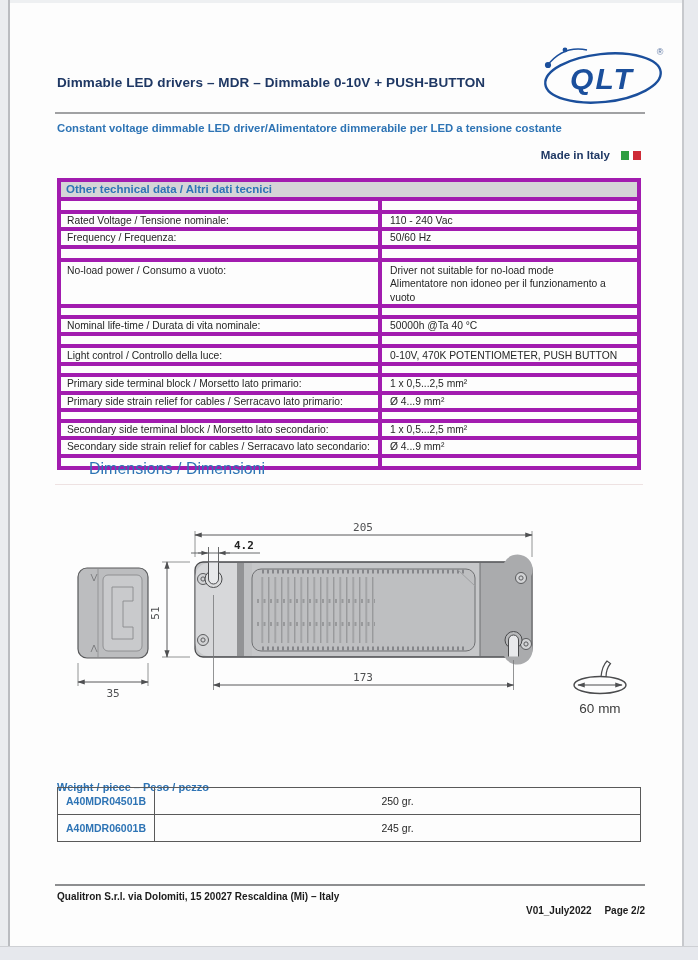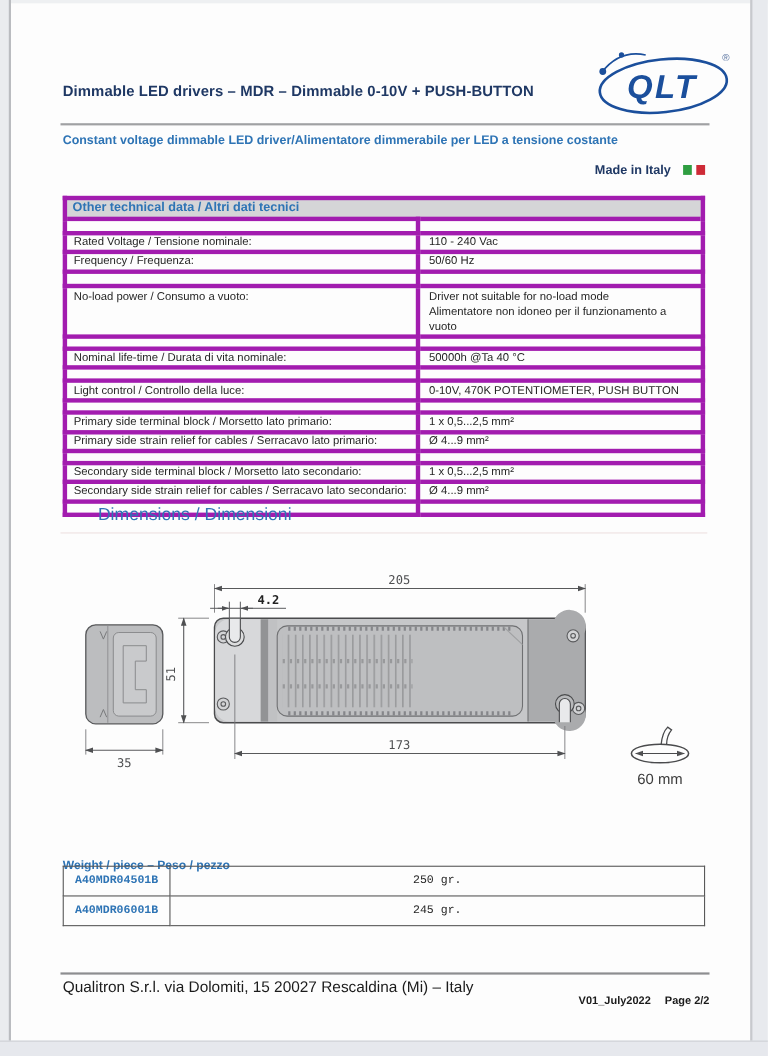--- a/index.html
+++ b/index.html
@@ -49,26 +49,26 @@
   .tech td.top{vertical-align:top;padding-top:2px;}
 
   
   .dim-heading{position:absolute;left:57px;top:460px;font-size:16px;font-weight:normal;color:#2e74b5;margin-left:32px;}
   .dim-rule{left:55px;top:484px;width:588px;height:1px;background:#eee2e2;}
   .drawing{position:absolute;left:60px;top:505px;width:580px;height:220px;}
 
   
   .weight-heading{position:absolute;left:57px;top:762px;font-size:11px;font-weight:bold;color:#2e74b5;margin-top:19px;}
   .weight{position:absolute;left:57px;top:787px;width:584px;font-size:10.5px;color:#262626;}
-  .weight td{border:1px solid #595959;height:24px;text-align:center;font-family:Liberation Mono, monospace;}
+  .weight td{border:1px solid #595959;height:24px;text-align:center;}
   .weight td.code{color:#2e74b5;font-weight:bold;}
 
   
   .footer-rule{left:55px;top:884px;width:590px;height:2px;background:#8d8e90;}
-  .footer-left{position:absolute;left:57px;top:889px;font-size:14px;font-weight:normal;
+  .footer-left{position:absolute;left:57px;top:889px;font-size:10px;font-weight:bold;
     color:#1b1b1b;line-height:16px;}
   .footer-left .seg{margin-right:14px;}
   .footer-left .seg2{margin-right:10px;}
   .footer-right{position:absolute;left:57px;top:905px;width:588px;text-align:right;
     font-size:10px;font-weight:bold;color:#1b1b1b;}
   .footer-right span{margin-left:10px;}
   a.plain{color:#1b1b1b;text-decoration:none;}
 </style>
 </head>
 <body>

